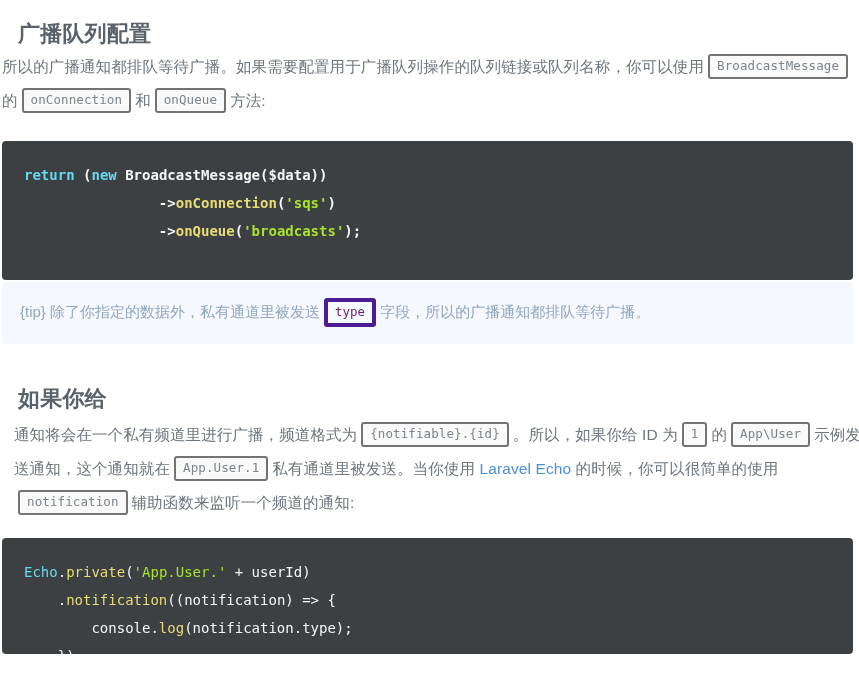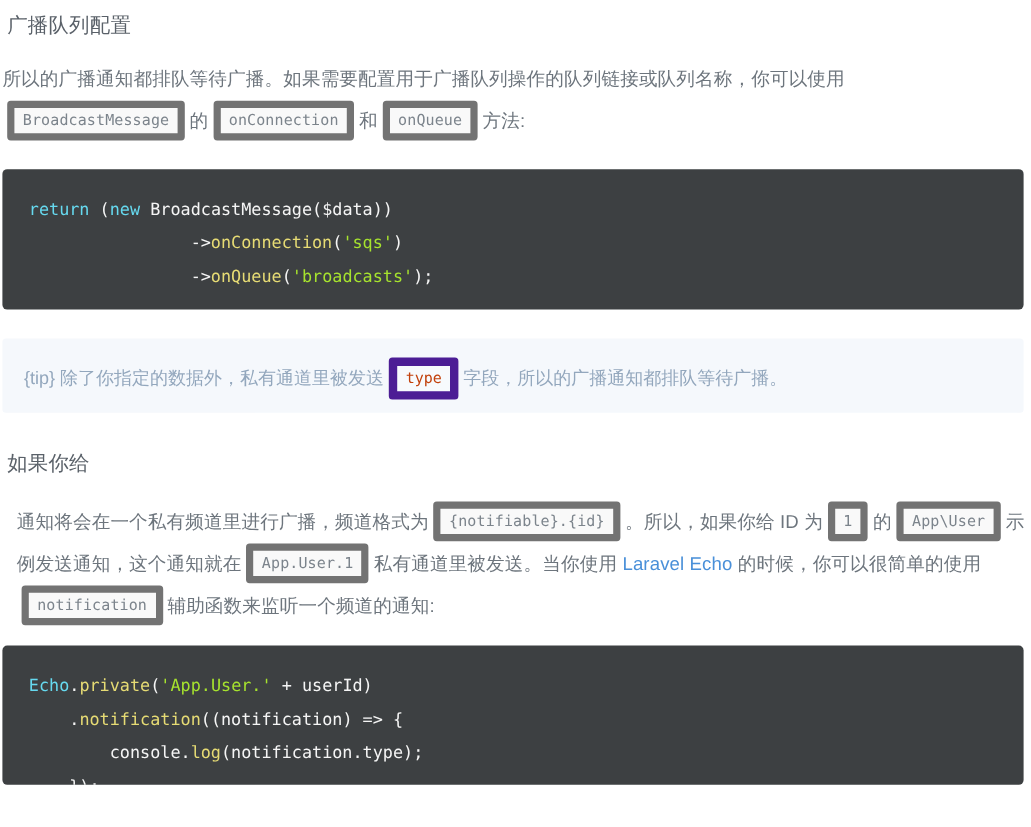--- a/index.html
+++ b/index.html
@@ -16,24 +16,24 @@
   }
   .page {
     position: relative;
     width: 859px;
     height: 689px;
     padding: 0;
     box-sizing: border-box;
   }
 
   h2.section-title {
-    font-size: 17px;
-    font-weight: normal;
+    font-size: 22px;
+    font-weight: bold;
     color: #5a6169;
-    margin: 4px;
+    margin: 16px;
     padding: 0;
     line-height: 22px;
     letter-spacing: 0.2px;
   }
 
   p.para {
     font-size: 15.5px;
     line-height: 34px;
     color: #6d757d;
     margin: 0;
@@ -41,21 +41,21 @@
     letter-spacing: 0.1px;
   }
 
   code.inline {
     display: inline-block;
     font-family: "DejaVu Sans Mono", "Liberation Mono", monospace;
     font-size: 12.5px;
     line-height: 16px;
     color: #7c848c;
     background: #f9f9f9;
-    border: 6px solid #737373;
+    border: 2px solid #737373;
     border-radius: 3px;
     padding: 2px 7px 3px 7px;
     margin: 0 4px;
     vertical-align: 2px;
     white-space: nowrap;
   }
 
   a.link {
     color: #4a90d9;
     text-decoration: none;
@@ -83,29 +83,29 @@
     background: #f5f8fc;
     border-radius: 3px;
     padding: 16px 18px 17px 18px;
     box-sizing: border-box;
     color: #93a7bd;
     font-size: 15px;
     line-height: 24px;
   }
   .tipbox code.inline {
     background: #f7fafd;
-    border: 7px solid #4c1d95;
-    color: #c2410c;
+    border: 4px solid #4c1d95;
+    color: #701a75;
     vertical-align: 1px;
   }
 
   
   #title-broadcast-queue { position: absolute; left: 2px;  top: 7px;  }
   #para-1                { position: absolute; left: 2px;  top: 50px; width: 855px; }
-  #code-broadcast        { position: absolute; left: 2px;  top: 141px; width: 851px; height: 117px; }
+  #code-broadcast        { position: absolute; left: 2px;  top: 141px; width: 851px; height: 139px; font-weight: bold; }
   #tip-1                 { position: absolute; left: 2px;  top: 282px; width: 851px; height: 62px; }
   #title-listen          { position: absolute; left: 2px;  top: 372px; }
   #para-2                { position: absolute; left: 14px;  top: 418px; width: 855px; }
   #code-echo             { position: absolute; left: 2px;  top: 538px; width: 851px; height: 116px; }
 </style>
 </head>
 <body>
 
 <div class="page">
 

